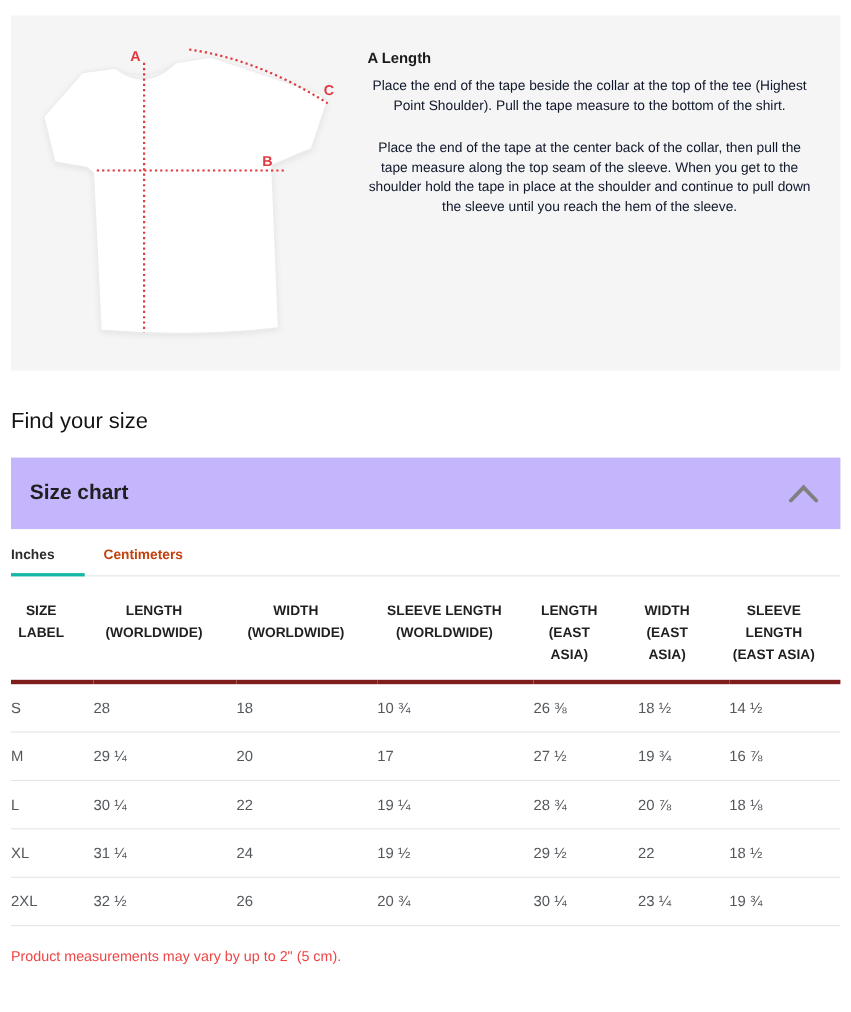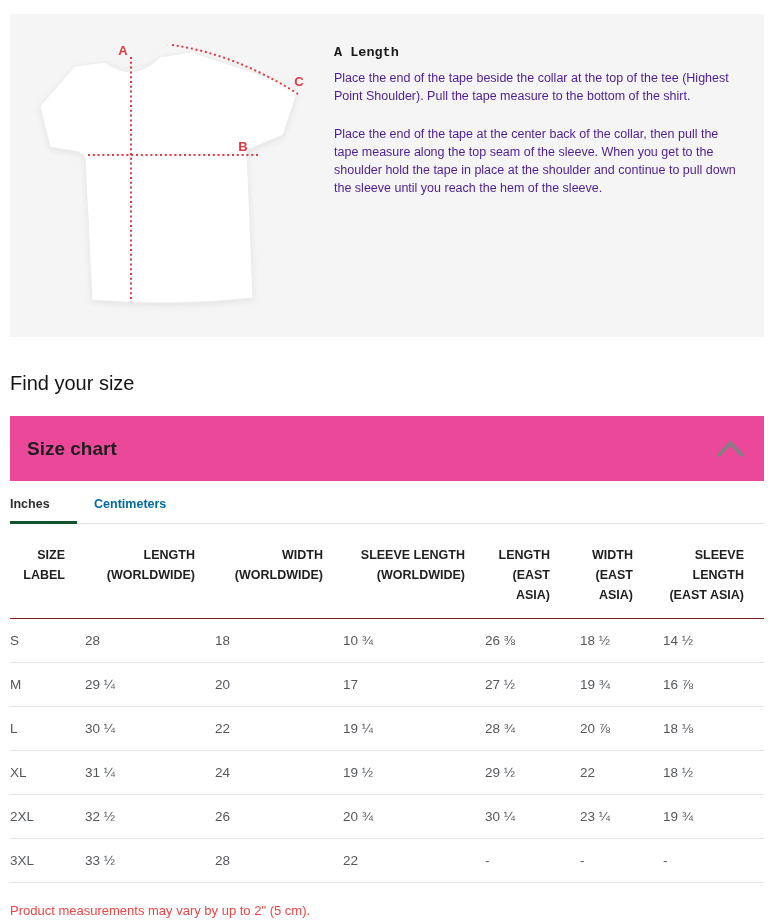--- a/index.html
+++ b/index.html
@@ -7,39 +7,39 @@
   .page{width:774px;min-height:920px;background:#fff;}
 
   
   .hero{margin:14px 10px 0 10px;height:323px;background:#f5f5f6;position:relative;overflow:hidden;}
   .diagram{position:absolute;left:18px;top:14px;width:300px;height:300px;}
   .tee{fill:#ffffff;stroke:#ececec;stroke-width:1;}
   .tee-wrap{filter:drop-shadow(0 2px 3px rgba(0,0,0,0.07));}
   .mline{stroke:#e0393e;stroke-width:2;fill:none;stroke-dasharray:2 2.8;}
   .mlabel{fill:#e0393e;font-size:13px;font-weight:bold;font-family:"Liberation Sans","DejaVu Sans",sans-serif;}
   .guide-text{position:absolute;left:324px;top:31px;width:404px;}
-  .guide-text h3{margin:0 0 9px 0;font-size:13.5px;font-weight:bold;color:#1a1a1a;font-family:Liberation Mono, monospace;}
-  .guide-text p{margin:0 0 20px 0;font-size:12.5px;line-height:18px;color:#4c1d95;}
+  .guide-text h3{margin:0 0 9px 0;font-size:13.5px;font-weight:bold;color:#1a1a1a;}
+  .guide-text p{margin:0 0 20px 0;font-size:12.5px;line-height:18px;color:#0f172a;text-align:center;}
 
   
   .find-size{margin:35px 10px 0 10px;font-size:20px;font-weight:normal;color:#141414;}
 
   
-  .chart-bar{margin:21px 10px 0 10px;height:65px;background:#ec4899;display:flex;align-items:center;justify-content:space-between;padding:0 20px 0 17px;box-sizing:border-box;cursor:pointer;}
+  .chart-bar{margin:21px 10px 0 10px;height:65px;background:#c4b5fd;display:flex;align-items:center;justify-content:space-between;padding:0 20px 0 17px;box-sizing:border-box;cursor:pointer;}
   .chart-bar .bar-title{font-size:19px;font-weight:bold;color:#1f1f1f;}
   .chevron{width:27px;height:17px;display:block;}
 
   
   .tabs{margin:8px 10px 0 10px;border-bottom:1px solid #e3e3e3;}
-  .tab{display:inline-block;font-size:12.5px;font-weight:bold;color:#0369a1;padding:8px 0 10px 0;margin-right:13px;cursor:pointer;}
-  .tab.active{color:#2d2d2d;border-bottom:3px solid #14532d;margin-bottom:-1px;padding-right:27px;}
+  .tab{display:inline-block;font-size:12.5px;font-weight:bold;color:#c2410c;padding:8px 0 10px 0;margin-right:13px;cursor:pointer;}
+  .tab.active{color:#2d2d2d;border-bottom:3px solid #14b8a6;margin-bottom:-1px;padding-right:27px;}
 
   
   table.sizes{margin:8px 10px 0 10px;border-collapse:collapse;table-layout:fixed;width:754px;}
-  table.sizes th{font-size:12.5px;font-weight:bold;color:#1f1f1f;text-align:right;vertical-align:top;padding:13px 20px 13px 0;line-height:20px;border-bottom:1px solid #7f1d1d;}
+  table.sizes th{font-size:12.5px;font-weight:bold;color:#1f1f1f;text-align:center;vertical-align:top;padding:13px 20px 13px 0;line-height:20px;border-bottom:4px solid #7f1d1d;}
   table.sizes th.narrow{padding-right:30px;}
   table.sizes td{font-size:13.5px;color:#54585c;text-align:left;padding:14px 8px 14px 0;border-bottom:1px solid #e4e4e4;}
 
   .footnote{margin:20px 10px 0 10px;font-size:13px;color:#ef4444;}
   .bottom-space{height:30px;}
 </style>
 </head>
 <body>
 
 <div class="page">
@@ -149,27 +149,18 @@
         </tr>
         <tr>
           <td>2XL</td>
           <td>32 ½</td>
           <td>26</td>
           <td>20 ¾</td>
           <td>30 ¼</td>
           <td>23 ¼</td>
           <td>19 ¾</td>
         </tr>
-        <tr>
-          <td>3XL</td>
-          <td>33 ½</td>
-          <td>28</td>
-          <td>22</td>
-          <td>-</td>
-          <td>-</td>
-          <td>-</td>
-        </tr>
       </tbody>
   </table>
 
   <p class="footnote">Product measurements may vary by up to 2" (5 cm).</p>
   <div class="bottom-space"></div>
 </div>
 
 </body></html>

